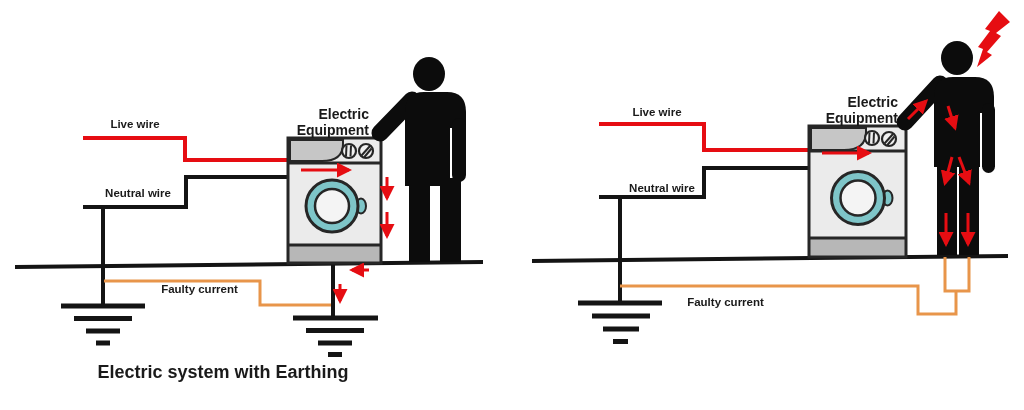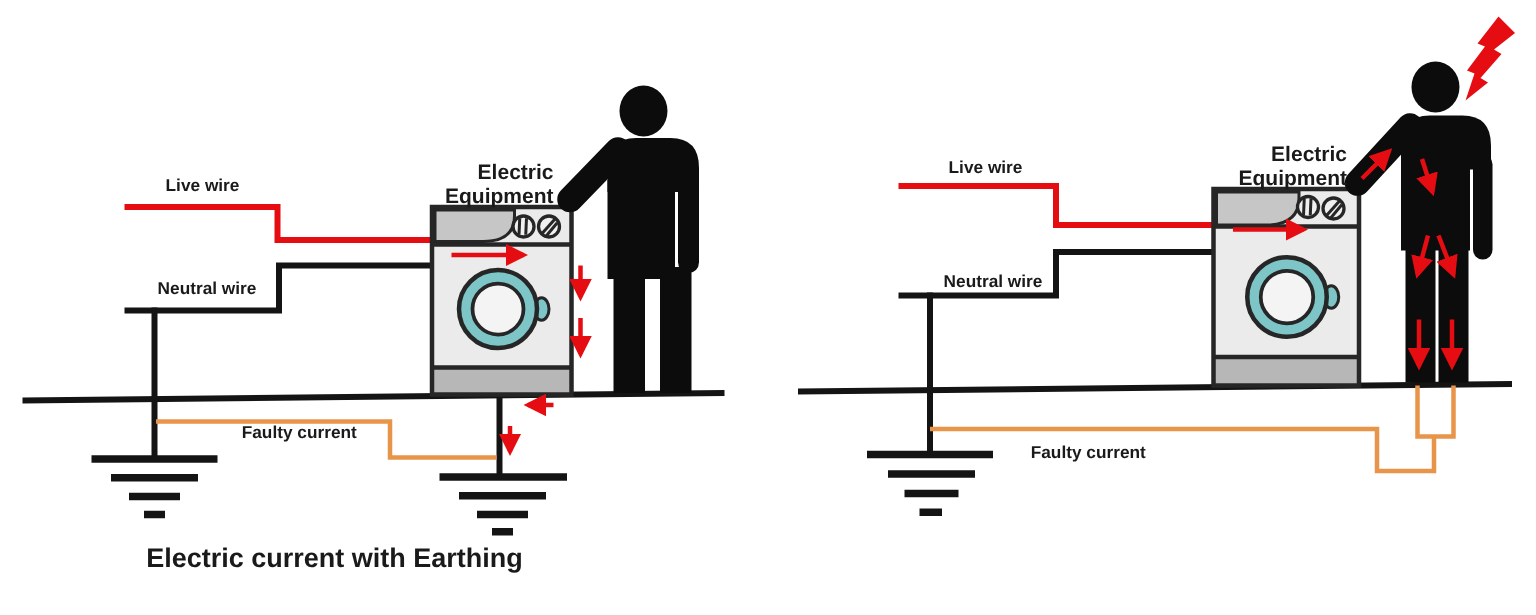--- a/index.html
+++ b/index.html
@@ -183,21 +183,21 @@
   </g>
 </svg>
 
 <div class="lbl" style="left:90px;top:118px;width:90px">Live wire</div>
 <div class="lbl" style="left:93px;top:187px;width:90px">Neutral wire</div>
 <div class="lbl" style="left:152px;top:283px;width:95px">Faulty current</div>
 <div class="lbl eq" style="left:293px;top:106px;width:76px">
   <div>Electric</div>
   <div>Equipment</div>
 </div>
-<div class="caption" style="left:58px;top:362px;width:330px">Electric current with Earthing</div>
+<div class="caption" style="left:58px;top:362px;width:330px">Electric system with Earthing</div>
 
 <div class="lbl" style="left:612px;top:106px;width:90px">Live wire</div>
 <div class="lbl" style="left:617px;top:182px;width:90px">Neutral wire</div>
 <div class="lbl" style="left:678px;top:296px;width:95px">Faulty current</div>
 <div class="lbl eq" style="left:822px;top:94px;width:76px">
   <div>Electric</div>
   <div>Equipment</div>
 </div>
 
 </div>

